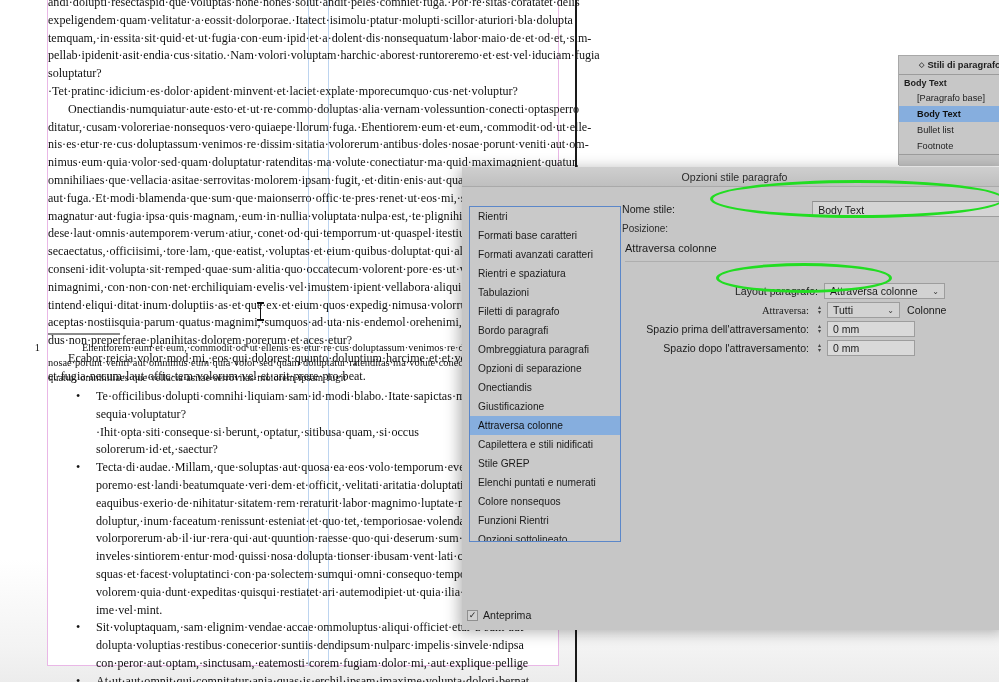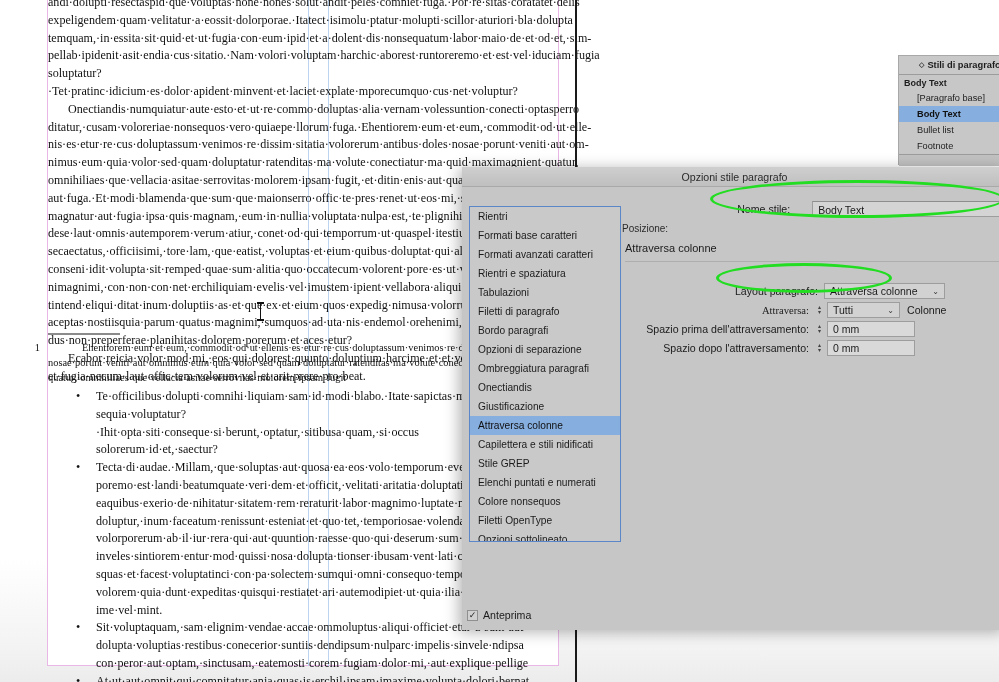--- a/index.html
+++ b/index.html
@@ -126,21 +126,21 @@
     padding:3px 0 3px 8px;font-size:10.2px;line-height:13px;color:#1b1b1b;
   }
   .cat-item.selected{background:#86aede;color:#101010;}
 
   #right-pane{position:absolute;left:160px;top:0;right:0;bottom:0;}
 
   #name-row{
     position:absolute;left:0;top:14px;width:100%;
     display:flex;align-items:center;
   }
-  #name-label{width:196px;text-align:right;font-size:10.6px;padding-right:22px;}
+  #name-label{width:196px;text-align:left;font-size:10.6px;padding-right:22px;}
   #name-input{
     width:225px;height:16px;line-height:16px;
     background:#d4d4d4;border:1px solid #9d9d9d;border-top-color:#8d8d8d;
     box-sizing:border-box;padding:0 5px;font-size:10.5px;color:#1b1b1b;
     font-family:"Liberation Sans", sans-serif;
   }
   #pos-row{
     position:absolute;left:0;top:36px;width:100%;
     display:flex;align-items:center;
   }
@@ -269,30 +269,30 @@
   <div id="dialog-body">
 
     <div id="cat-list">
       <div class="cat-item">Rientri</div>
       <div class="cat-item">Formati base caratteri</div>
       <div class="cat-item">Formati avanzati caratteri</div>
       <div class="cat-item">Rientri e spaziatura</div>
       <div class="cat-item">Tabulazioni</div>
       <div class="cat-item">Filetti di paragrafo</div>
       <div class="cat-item">Bordo paragrafi</div>
+      <div class="cat-item">Ombreggiatura paragrafi</div>
       <div class="cat-item">Opzioni di separazione</div>
-      <div class="cat-item">Ombreggiatura paragrafi</div>
       <div class="cat-item">Onectiandis</div>
       <div class="cat-item">Giustificazione</div>
       <div class="cat-item selected">Attraversa colonne</div>
       <div class="cat-item">Capilettera e stili nidificati</div>
       <div class="cat-item">Stile GREP</div>
       <div class="cat-item">Elenchi puntati e numerati</div>
       <div class="cat-item">Colore nonsequos</div>
-      <div class="cat-item">Filetti OpenType</div>
+      <div class="cat-item">Funzioni Rientri</div>
       <div class="cat-item">Opzioni sottolineato</div>
 
     </div>
 
     <div id="right-pane">
 
       <div id="name-row">
         <span id="name-label">Nome stile:</span>
         <div id="name-input">Body Text</div>
       </div>

